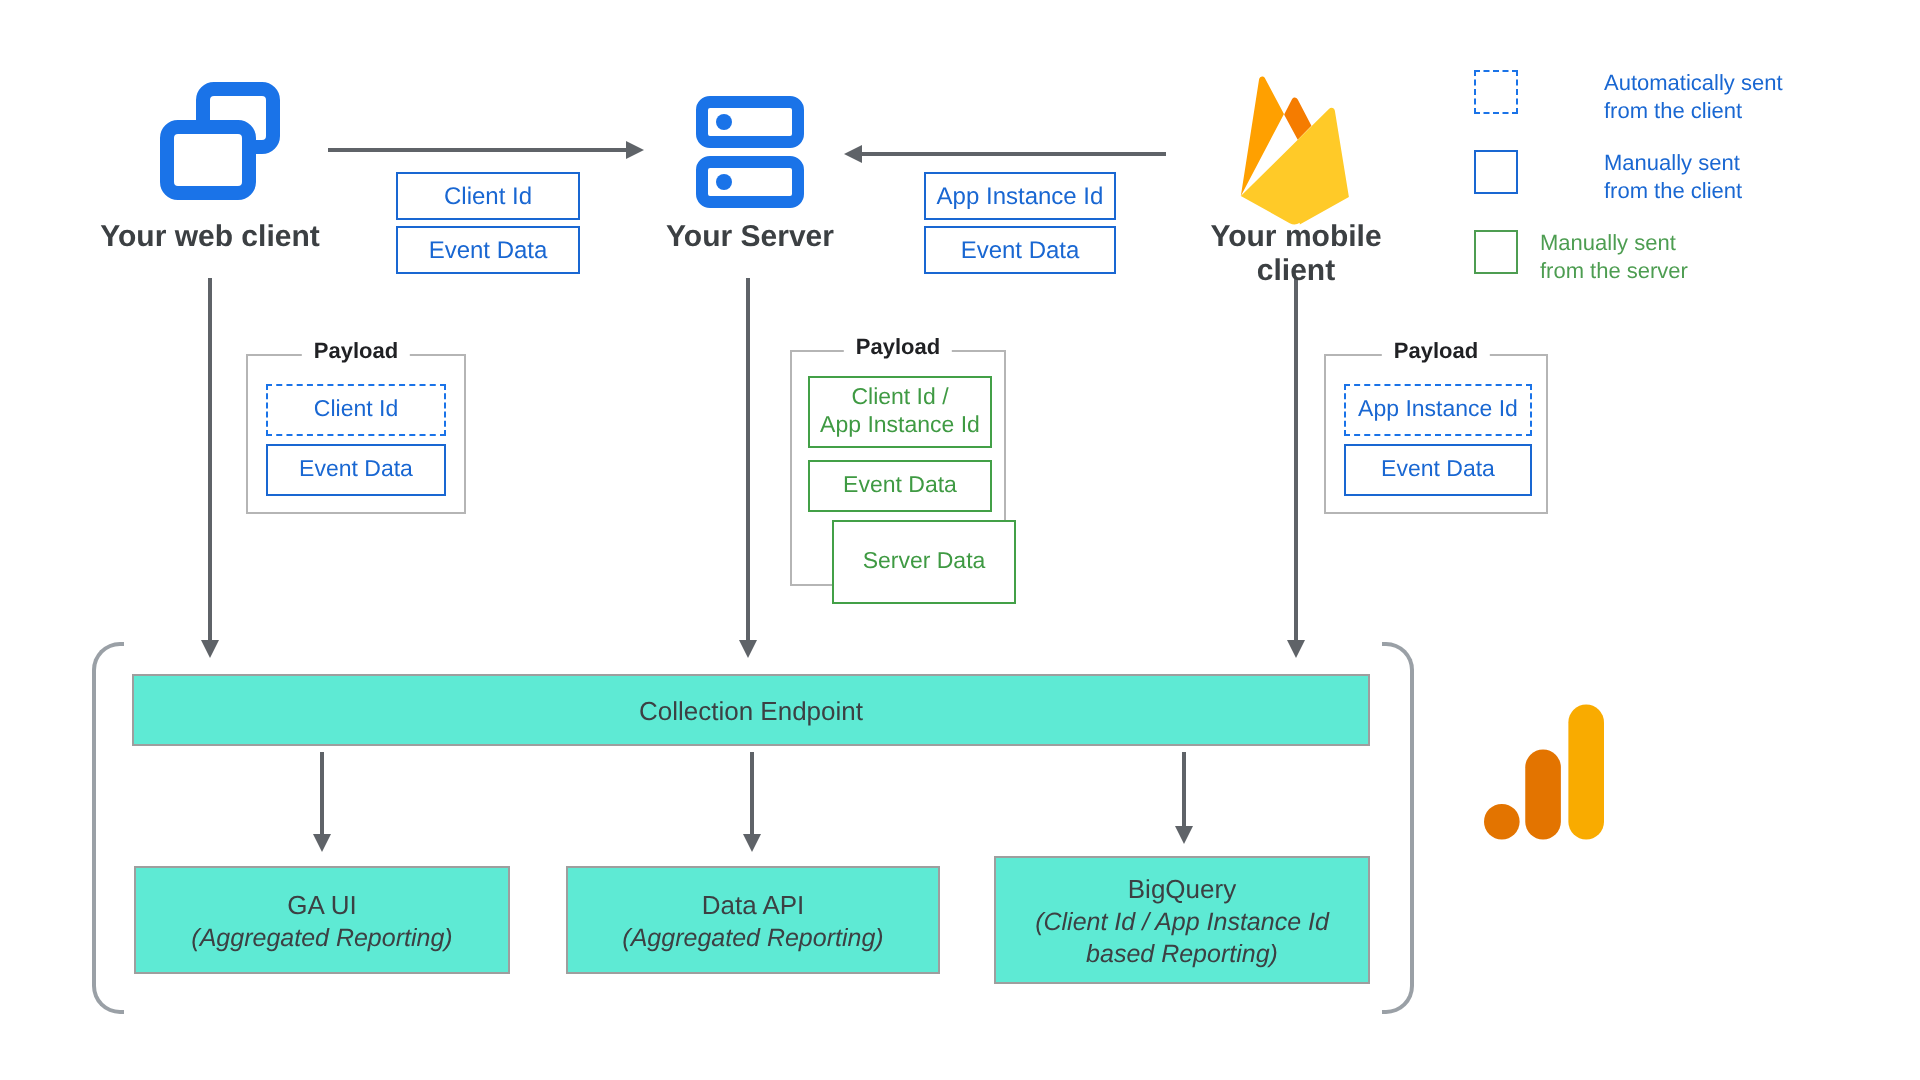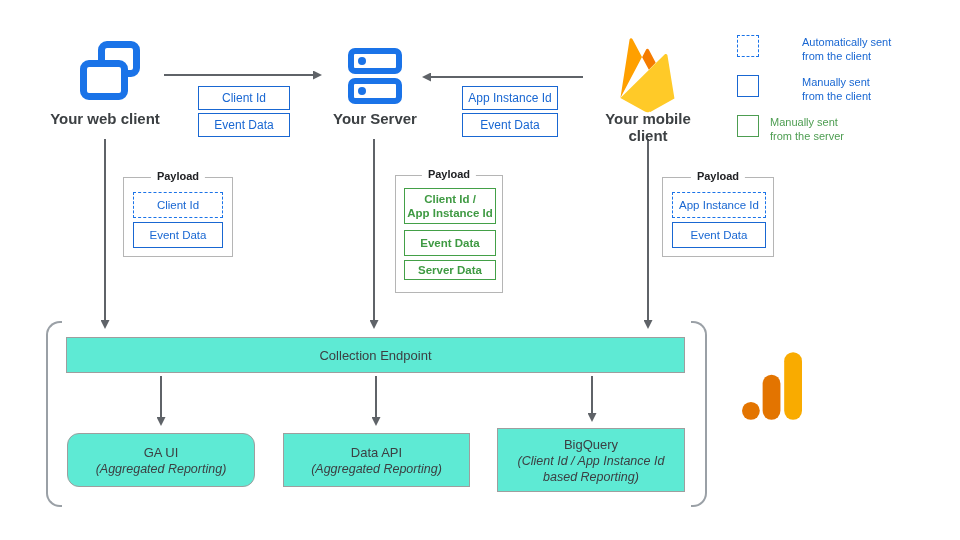--- a/index.html
+++ b/index.html
@@ -35,21 +35,21 @@
   .legend-text span { display: block; }
   .legend-text.blue { color: #1967d2; margin-left: 32px; }
   .legend-text.green { color: #4d9d51; }
 
   
   .payload { position: absolute; border: 1.5px solid #b5b5b5; background: #fff; }
   .payload-title { position: absolute; top: -8px; left: 50%; transform: translateX(-50%); background: #fff; padding: 0 6px; font-size: 11px; font-weight: bold; color: #202124; white-space: nowrap; }
   .p-item { position: absolute; background: #fff; font-size: 11.5px; line-height: 14px; display: flex; flex-direction: column; align-items: center; justify-content: center; text-align: center; }
   .p-item.dashed-blue { border: 1.5px dashed #1a73e8; color: #1967d2; }
   .p-item.solid-blue { border: 1.5px solid #1967d2; color: #1967d2; }
-  .p-item.solid-green { border: 1.5px solid #43a047; color: #3f9a43; font-weight: bold; }
+  .p-item.solid-green { border: 1.5px solid #43a047; color: #3f9a43; }
 
   
   .bracket { position: absolute; width: 16px; height: 186px; top: 321px; }
   .bracket.left { left: 46px; border-left: 2px solid #9aa0a6; border-top: 2px solid #9aa0a6; border-bottom: 2px solid #9aa0a6; border-top-left-radius: 14px; border-bottom-left-radius: 14px; }
   .bracket.right { left: 691px; border-right: 2px solid #9aa0a6; border-top: 2px solid #9aa0a6; border-bottom: 2px solid #9aa0a6; border-top-right-radius: 14px; border-bottom-right-radius: 14px; }
   .gray-box { position: absolute; background: #5eead4; border: 1.5px solid #9e9e9e; display: flex; flex-direction: column; align-items: center; justify-content: center; text-align: center; color: #3c4043; }
   .gray-box .title { font-size: 13px; line-height: 17px; }
   .gray-box .subtitle { font-size: 12.5px; line-height: 16px; font-style: italic; max-width: 178px; }
 
   .brand-label { position: absolute; left: 700px; top: 421px; width: 136px; text-align: center; font-size: 13.5px; line-height: 18px; color: #3c4043; }
@@ -139,21 +139,21 @@
 
   <div class="payload" style="left:395px;top:175px;width:108px;height:118px;">
     <span class="payload-title">Payload</span>
     <div class="p-item solid-green" style="left:8px;top:12px;width:92px;height:36px;">
       <span>Client Id /</span>
       <span>App Instance Id</span>
     </div>
     <div class="p-item solid-green" style="left:8px;top:54px;width:92px;height:26px;">
       <span>Event Data</span>
     </div>
-    <div class="p-item solid-green" style="left:8px;top:84px;width:92px;height:20px;">
+    <div class="p-item solid-green" style="left:20px;top:84px;width:92px;height:42px;">
       <span>Server Data</span>
     </div>
   </div>
 
   <div class="payload" style="left:662px;top:177px;width:112px;height:80px;">
     <span class="payload-title">Payload</span>
     <div class="p-item dashed-blue" style="left:9px;top:14px;width:94px;height:26px;">
       <span>App Instance Id</span>
     </div>
     <div class="p-item solid-blue" style="left:9px;top:44px;width:94px;height:26px;">
@@ -161,21 +161,21 @@
     </div>
   </div>
 
   <div class="bracket left"></div>
   <div class="bracket right"></div>
 
   <div class="gray-box" style="left:66px;top:337px;width:619px;height:36px;">
     <span class="title">Collection Endpoint</span>
   </div>
 
-  <div class="gray-box" style="left:67px;top:433px;width:188px;height:54px;border-radius:12px;">
+  <div class="gray-box" style="left:67px;top:433px;width:188px;height:54px;">
     <span class="title">GA UI</span>
     <span class="subtitle">(Aggregated Reporting)</span>
   </div>
   <div class="gray-box" style="left:283px;top:433px;width:187px;height:54px;">
     <span class="title">Data API</span>
     <span class="subtitle">(Aggregated Reporting)</span>
   </div>
   <div class="gray-box" style="left:497px;top:428px;width:188px;height:64px;">
     <span class="title">BigQuery</span>
     <span class="subtitle">(Client Id / App Instance Id based Reporting)</span>

